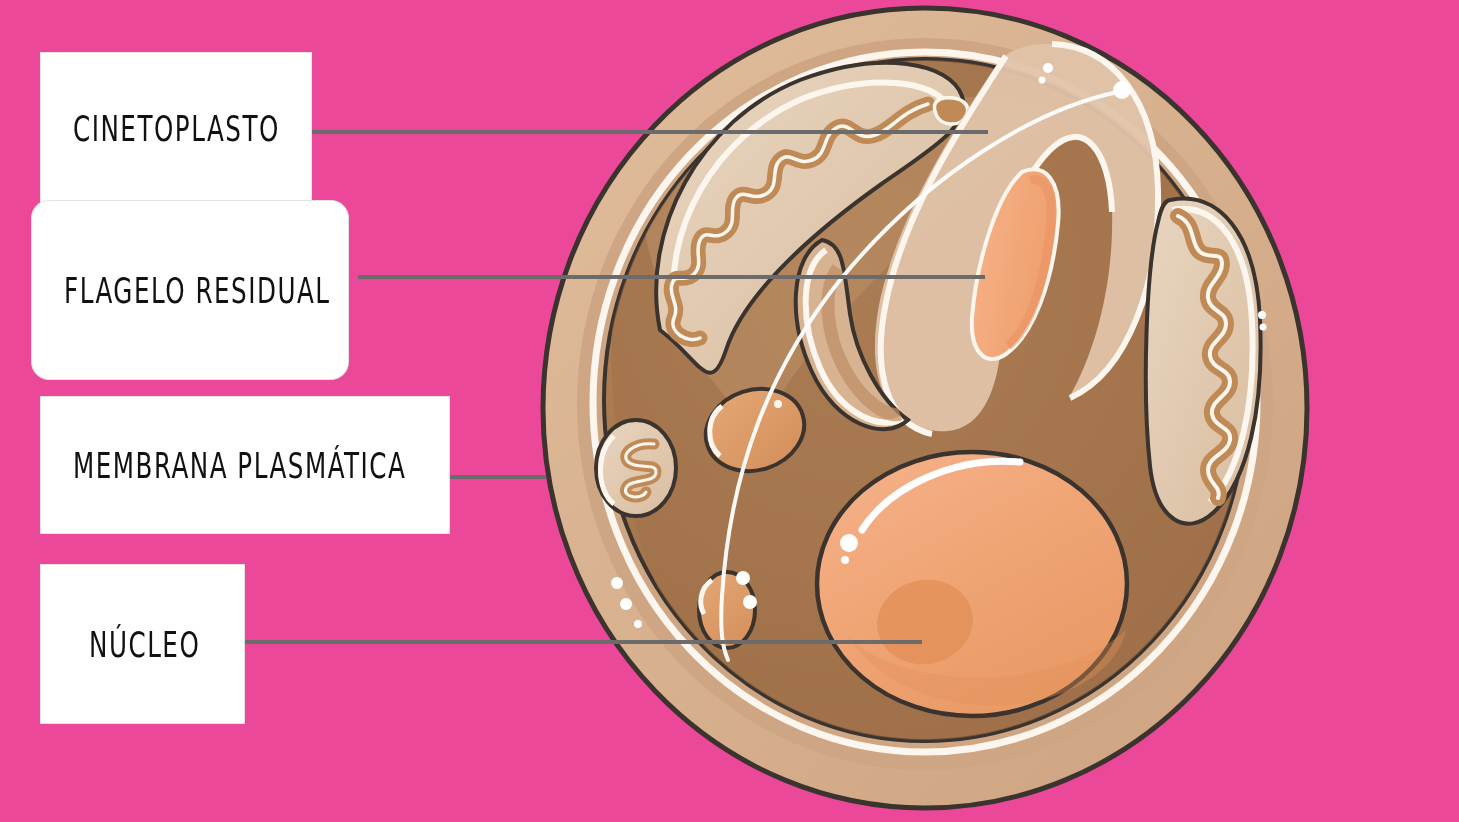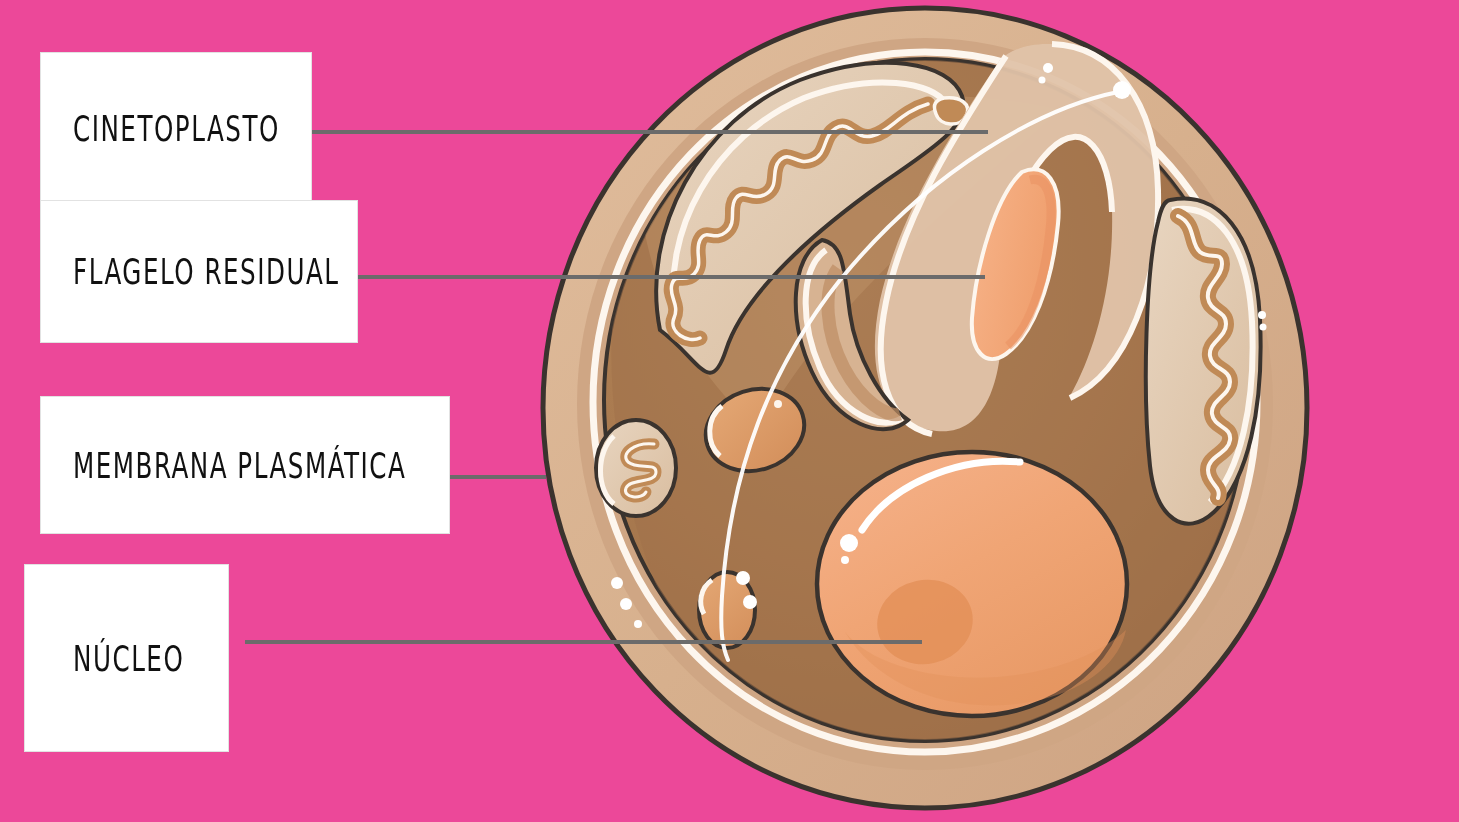--- a/index.html
+++ b/index.html
@@ -44,27 +44,27 @@
     letter-spacing: 0.055em;
     white-space: nowrap;
     transform: scaleX(0.76);
     transform-origin: left center;
     font-weight: 400;
   }
 
   #box-cinetoplasto      { left: 40px;  top: 52px;  width: 272px; height: 152px; }
   #box-cinetoplasto .label-text { font-size: 36px; margin-left: 32px; }
 
-  #box-flagelo           { left: 40px;  top: 200px; width: 318px; height: 143px; }
+  #box-flagelo           { left: 31px;  top: 200px; width: 318px; height: 180px; border-radius: 18px; }
   #box-flagelo .label-text { font-size: 36px; margin-left: 32px; }
 
   #box-membrana          { left: 40px;  top: 396px; width: 410px; height: 138px; }
   #box-membrana .label-text { font-size: 36px; margin-left: 32px; }
 
-  #box-nucleo            { left: 24px;  top: 564px; width: 205px; height: 188px; }
+  #box-nucleo            { left: 40px;  top: 564px; width: 205px; height: 160px; }
   #box-nucleo .label-text { font-size: 36px; margin-left: 48px; }
 </style>
 </head>
 <body>
 
 <div id="stage">
 
   <svg id="cell-svg" viewBox="0 0 1459 822">
     <defs>
       <radialGradient id="gCyto" cx="38%" cy="32%" r="78%">

